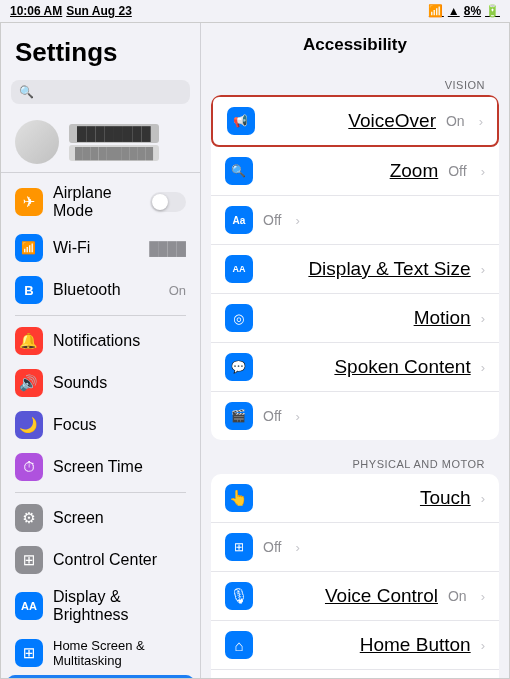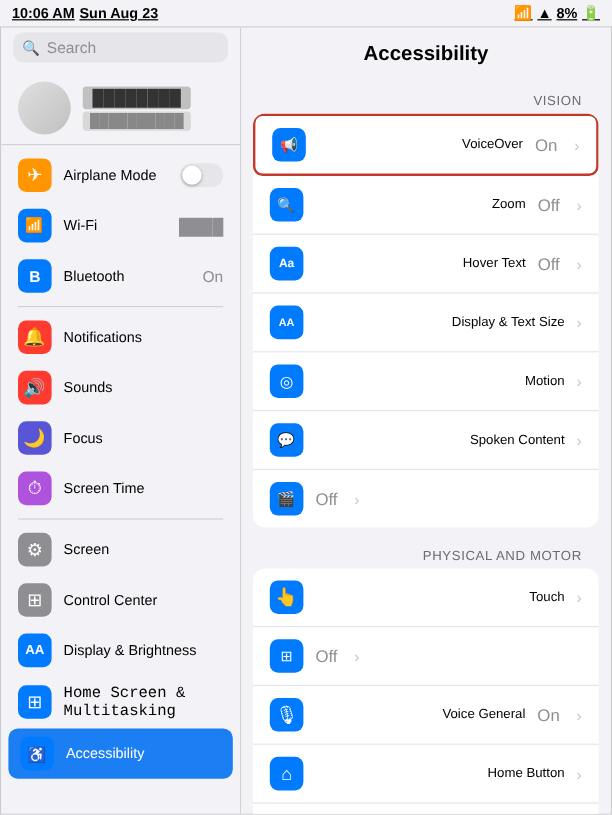--- a/index.html
+++ b/index.html
@@ -136,21 +136,21 @@
       height: 28px;
       border-radius: 7px;
       display: flex;
       align-items: center;
       justify-content: center;
       font-size: 15px;
       flex-shrink: 0;
     }
 
     .sidebar-label {
-      font-size: 12px;
+      font-size: 16px;
       color: #000;
       flex: 1;
     }
     .sidebar-value {
       font-size: 13px;
       color: #8e8e93;
     }
 
     .toggle {
       width: 36px;
@@ -237,23 +237,24 @@
       height: 28px;
       border-radius: 7px;
       display: flex;
       align-items: center;
       justify-content: center;
       font-size: 15px;
       flex-shrink: 0;
     }
 
     .row-label {
-      font-size: 11px;
+      font-size: 19px;
       color: #000;
       flex: 1;
+      text-decoration: underline;
     }
     .row-value {
       font-size: 14px;
       color: #8e8e93;
       margin-right: 4px;
     }
     .row-chevron {
       color: #c7c7cc;
       font-size: 13px;
     }
@@ -278,24 +279,24 @@
     <span>📶</span>
     <span>▲</span>
     <span>8%</span>
     <span>🔋</span>
   </div>
 </div>
 
 <div class="app-container">
 
   <div class="sidebar">
+    <div class="sidebar-title">Settings</div>
 
     <div class="search-bar">
       <span class="search-icon-wrap">🔍</span>
-      <span class="search-input-fake">Search</span>
     </div>
 
     <div class="sidebar-scroll">
 
       <div class="profile-section">
         <div class="avatar"></div>
         <div class="profile-info">
           <span class="profile-name">████████</span>
           <span class="profile-sub">██████████</span>
         </div>
@@ -350,21 +351,21 @@
         <div class="sidebar-item">
           <div class="sidebar-item-icon icon-gray">⊞</div>
           <span class="sidebar-label">Control Center</span>
         </div>
         <div class="sidebar-item">
           <div class="sidebar-item-icon icon-blue" style="font-size:11px; font-weight:bold;">AA</div>
           <span class="sidebar-label">Display &amp; Brightness</span>
         </div>
         <div class="sidebar-item">
           <div class="sidebar-item-icon icon-blue">⊞</div>
-          <span class="sidebar-label" style="font-size:13px;font-family:Liberation Mono, monospace;">Home Screen &amp; Multitasking</span>
+          <span class="sidebar-label" style="font-size:13px;">Home Screen &amp; Multitasking</span>
         </div>
 
         <div class="sidebar-item active">
           <div class="sidebar-item-icon icon-blue" style="font-size:13px;">♿</div>
           <span class="sidebar-label">Accessibility</span>
         </div>
 
       </div>
     </div>
   </div>
@@ -384,21 +385,20 @@
           <span class="row-chevron">›</span>
         </div>
         <div class="settings-row">
           <div class="row-icon icon-blue" style="font-size:12px;">🔍</div>
           <span class="row-label">Zoom</span>
           <span class="row-value">Off</span>
           <span class="row-chevron">›</span>
         </div>
         <div class="settings-row">
           <div class="row-icon icon-blue" style="font-size:10px; font-weight:bold;">Aa</div>
-          <span class="row-label">Hover Text</span>
           <span class="row-value">Off</span>
           <span class="row-chevron">›</span>
         </div>
         <div class="settings-row">
           <div class="row-icon icon-blue" style="font-size:9px; font-weight:bold;">AA</div>
           <span class="row-label">Display &amp; Text Size</span>
           <span class="row-chevron">›</span>
         </div>
         <div class="settings-row">
           <div class="row-icon icon-blue" style="font-size:13px;">◎</div>
@@ -424,21 +424,21 @@
           <span class="row-label">Touch</span>
           <span class="row-chevron">›</span>
         </div>
         <div class="settings-row">
           <div class="row-icon icon-blue" style="font-size:12px;">⊞</div>
           <span class="row-value">Off</span>
           <span class="row-chevron">›</span>
         </div>
         <div class="settings-row">
           <div class="row-icon icon-blue">🎙</div>
-          <span class="row-label">Voice General</span>
+          <span class="row-label">Voice Control</span>
           <span class="row-value">On</span>
           <span class="row-chevron">›</span>
         </div>
         <div class="settings-row">
           <div class="row-icon icon-blue">⌂</div>
           <span class="row-label">Home Button</span>
           <span class="row-chevron">›</span>
         </div>
         <div class="settings-row">
           

